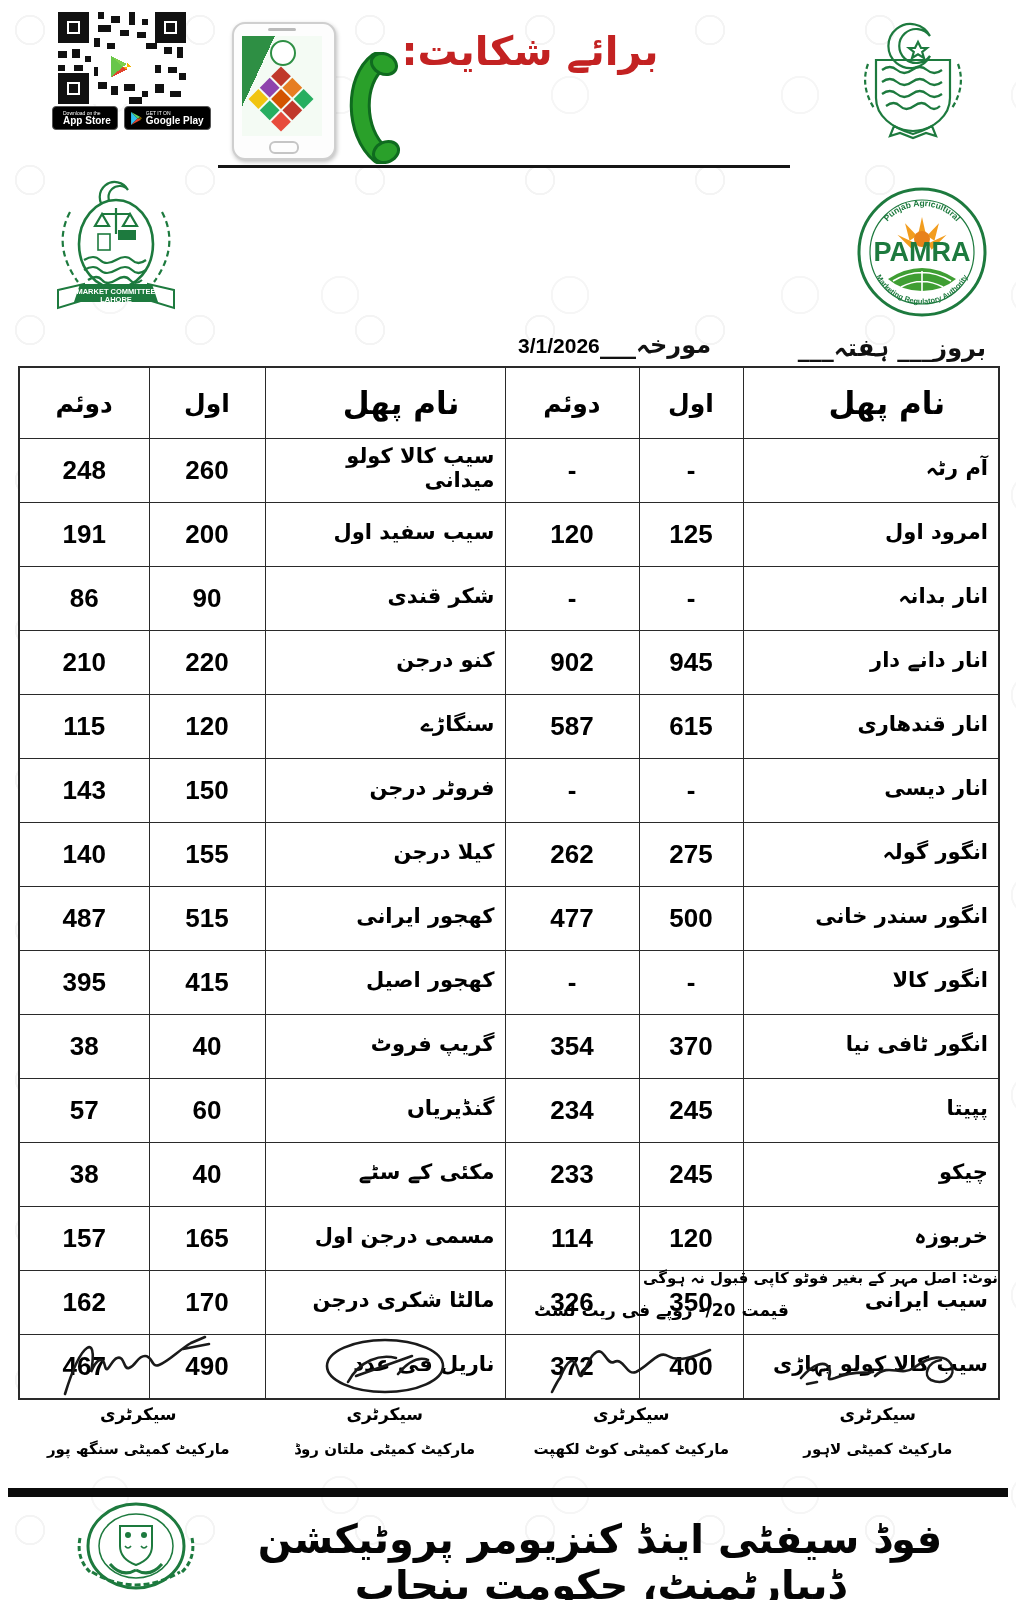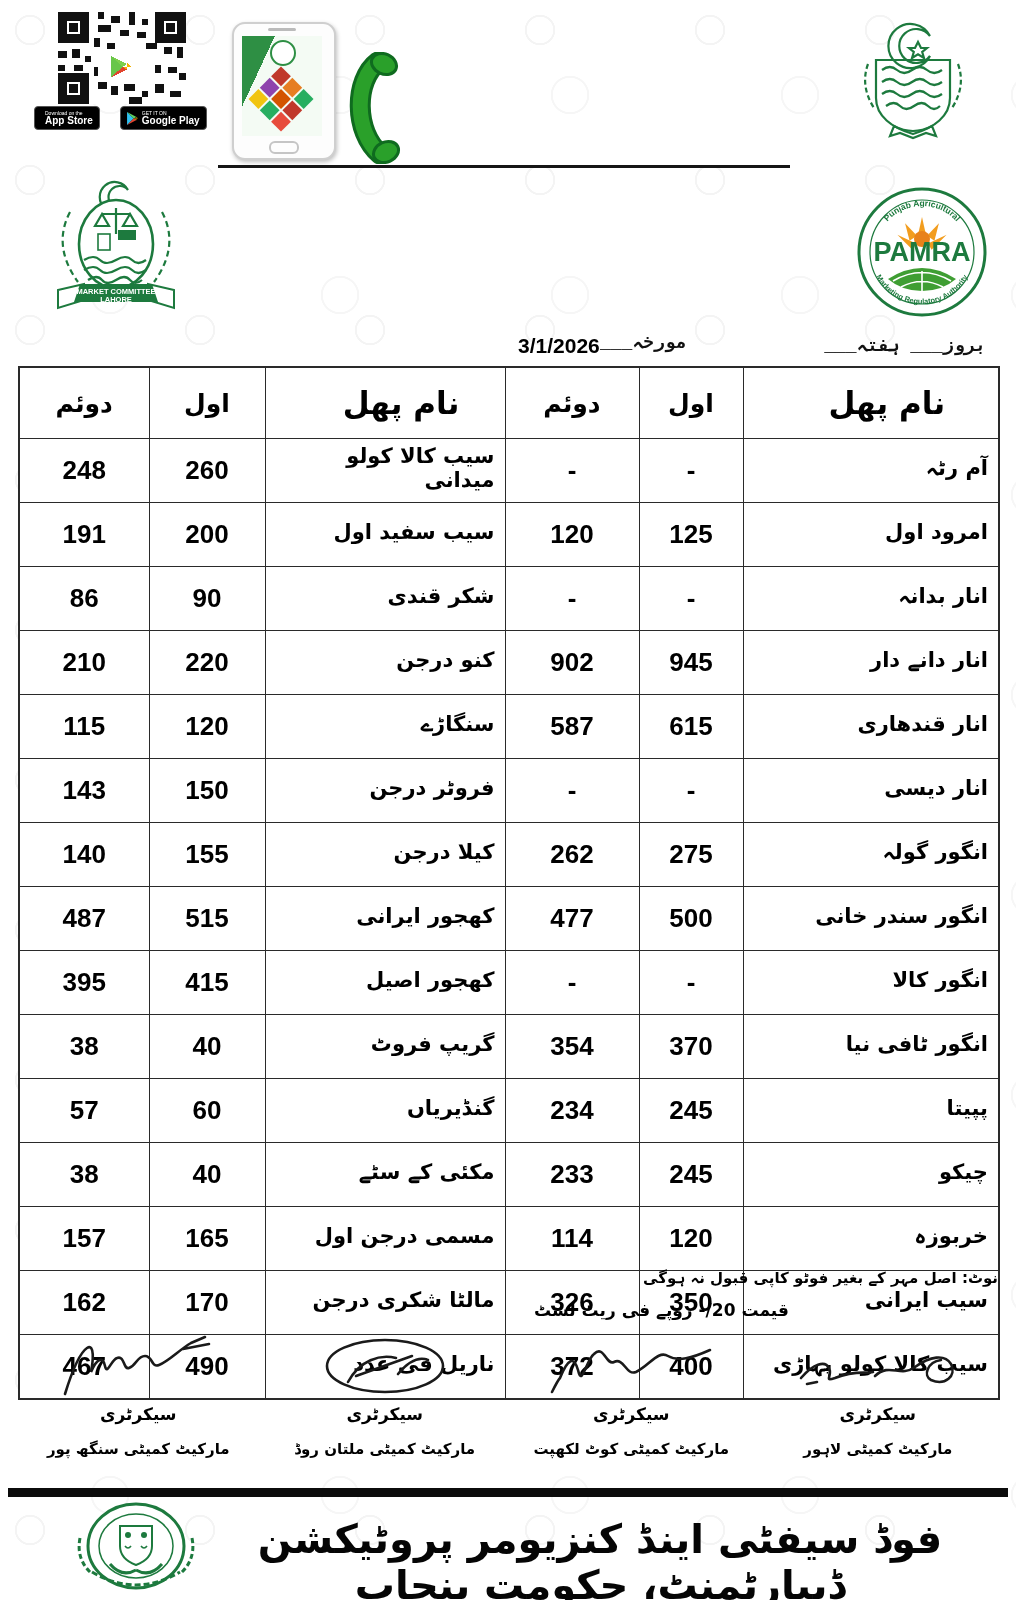--- a/index.html
+++ b/index.html
@@ -15,21 +15,21 @@
     height:22px;padding:0 6px;font-family:"Liberation Sans",sans-serif;}
   .badge .t{line-height:1;}
   .badge .t .s1{font-size:5px;display:block;}
   .badge .t .s2{font-size:10px;font-weight:700;display:block;}
   .complaint{font-size:40px;font-weight:700;color:#c32222;text-align:center;direction:rtl;}
   .phonenum{font-family:"Liberation Serif",serif;font-weight:700;font-size:53px;color:#1d4f42;letter-spacing:-1px;}
   .hline{background:#161616;height:3px;}
   
   .main-title{font-size:52px;font-weight:700;color:#0d0d0d;text-align:center;direction:rtl;line-height:1.1;}
   .sub-title{font-size:29px;font-weight:700;color:#0d0d0d;text-align:center;direction:rtl;}
-  .dateline{font-size:18px;font-weight:700;color:#111;direction:rtl;font-family:Liberation Mono, monospace;}
+  .dateline{font-size:24px;font-weight:700;color:#111;direction:rtl;}
   .dateval{font-family:"Liberation Sans",sans-serif;font-size:21px;font-weight:700;color:#000;}
   
   table.rates{border-collapse:collapse;table-layout:fixed;width:980px;direction:rtl;background:#fff;}
   table.rates,table.rates th,table.rates td{border:1.6px solid #2a2a2a;}
   table.rates{border-width:2.5px;}
   table.rates th{height:68px;font-weight:700;color:#000;}
   th.h-name{font-size:31px;text-align:center;padding-left:33px;}
   th.h-grade{font-size:25px;text-align:center;}
   td.name{height:57px;font-size:21px;font-weight:600;text-align:right;padding:0 10px 6px 4px;color:#000000;}
   td.num{height:57px;font-family:"Liberation Sans",sans-serif;font-size:26px;font-weight:700;text-align:center;direction:ltr;color:#000;}
@@ -99,21 +99,21 @@
       <rect x="9" y="9" width="11" height="7" fill="#fff"></rect>
     </g>
     <g transform="translate(12,10)">
       <polygon points="0,0 0,5 2.6,2.5" fill="#29a4dd"></polygon>
       <polygon points="0,0 3.6,1.9 2.6,2.5 0,5" fill="#6fca3a" opacity="0.9"></polygon>
       <polygon points="2.6,2.5 4.6,2.5 3.6,1.6 3.6,3.4" fill="#f3b301"></polygon>
       <polygon points="0,5 3.6,3.1 2.6,2.5" fill="#e2442d"></polygon>
     </g>
   </svg>
 
-  <div class="abs" style="left:34px;top:106px;display:flex;gap:20px">
+  <div class="abs" style="left:52px;top:106px;display:flex;gap:6px">
     <div class="badge">
       <span style="font-size:13px;line-height:1"></span>
       <span class="t">
           <span class="s1">Download on the</span>
       <span class="s2">App Store</span>
         </span>
     </div>
     <div class="badge">
       <svg width="11" height="13" viewBox="0 0 10 12">
         <polygon points="0,0 0,12 6,6" fill="#2fc0ef"></polygon>
@@ -147,20 +147,21 @@
     <div class="abs" style="left:35px;top:117px;width:26px;height:9px;border:2px solid #c5c5c5;border-radius:6px"></div>
   </div>
 
   <svg class="abs" style="left:344px;top:52px" width="68" height="112" viewBox="0 0 68 112">
     <path d="M34,10 C10,28 10,80 36,102" stroke="#0f6b1f" stroke-width="21" fill="none" stroke-linecap="round"></path>
     <path d="M34,10 C10,28 10,80 36,102" stroke="#2aa02a" stroke-width="15" fill="none" stroke-linecap="round"></path>
     <ellipse cx="40" cy="12" rx="13" ry="10" fill="#2aa02a" stroke="#0f6b1f" stroke-width="3" transform="rotate(25 40 12)"></ellipse>
     <ellipse cx="42" cy="100" rx="13" ry="10" fill="#2aa02a" stroke="#0f6b1f" stroke-width="3" transform="rotate(-25 42 100)"></ellipse>
   </svg>
 
+  <div class="abs complaint" style="left:395px;top:28px;width:270px">برائے شکایت:</div>
   <div class="abs hline" style="left:218px;top:165px;width:572px"></div>
 
   <svg class="abs" style="left:852px;top:14px" width="122" height="126" viewBox="0 0 122 126">
     <path class="grn" d="M78,22 A22,22 0 1 0 78,42 A17,17 0 1 1 78,22" fill="#fff"></path>
     <path class="grn" d="M66,28 l3,6 6,0 -4.8,4 1.8,6 -6,-3.6 -6,3.6 1.8,-6 -4.8,-4 6,0 z" stroke-width="1.4"></path>
     <path class="grn" d="M24,46 h74 v38 c0,18 -16,30 -37,36 c-21,-6 -37,-18 -37,-36 z"></path>
     <path class="grn" d="M30,56 q8,-6 15,0 t15,0 t15,0 t15,0 M30,68 q8,-6 15,0 t15,0 t15,0 t15,0 M30,80 q8,-6 15,0 t15,0 t15,0 t15,0 M34,92 q8,-6 14,0 t14,0 t14,0 t12,0" stroke-width="2.6"></path>
     <path class="grn" d="M16,50 q-8,22 6,44 M106,50 q8,22 -6,44" stroke-dasharray="5 3" stroke-width="3.4"></path>
     <path class="grn" d="M42,112 q19,10 38,0 l4,10 -10,-3 -13,5 -13,-5 -10,3 z" stroke-width="1.8"></path>
   </svg>

